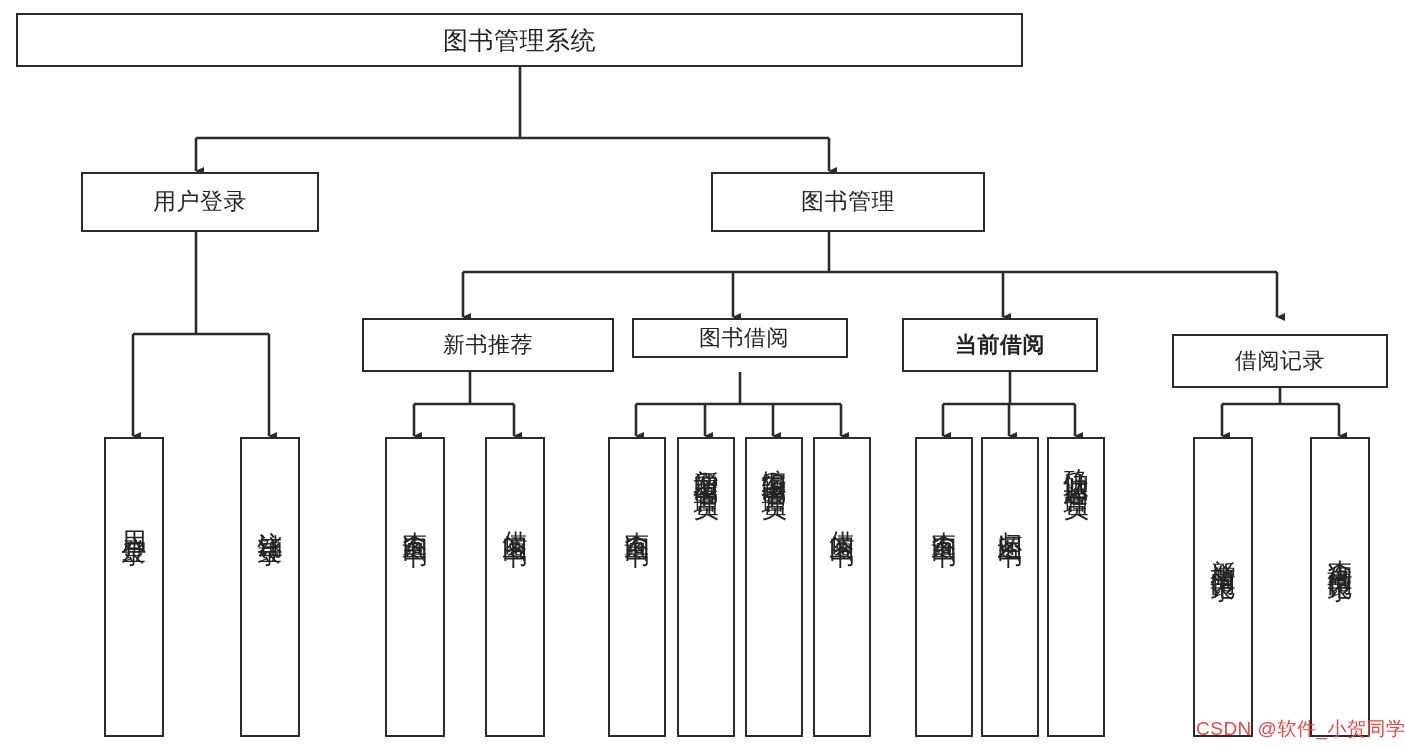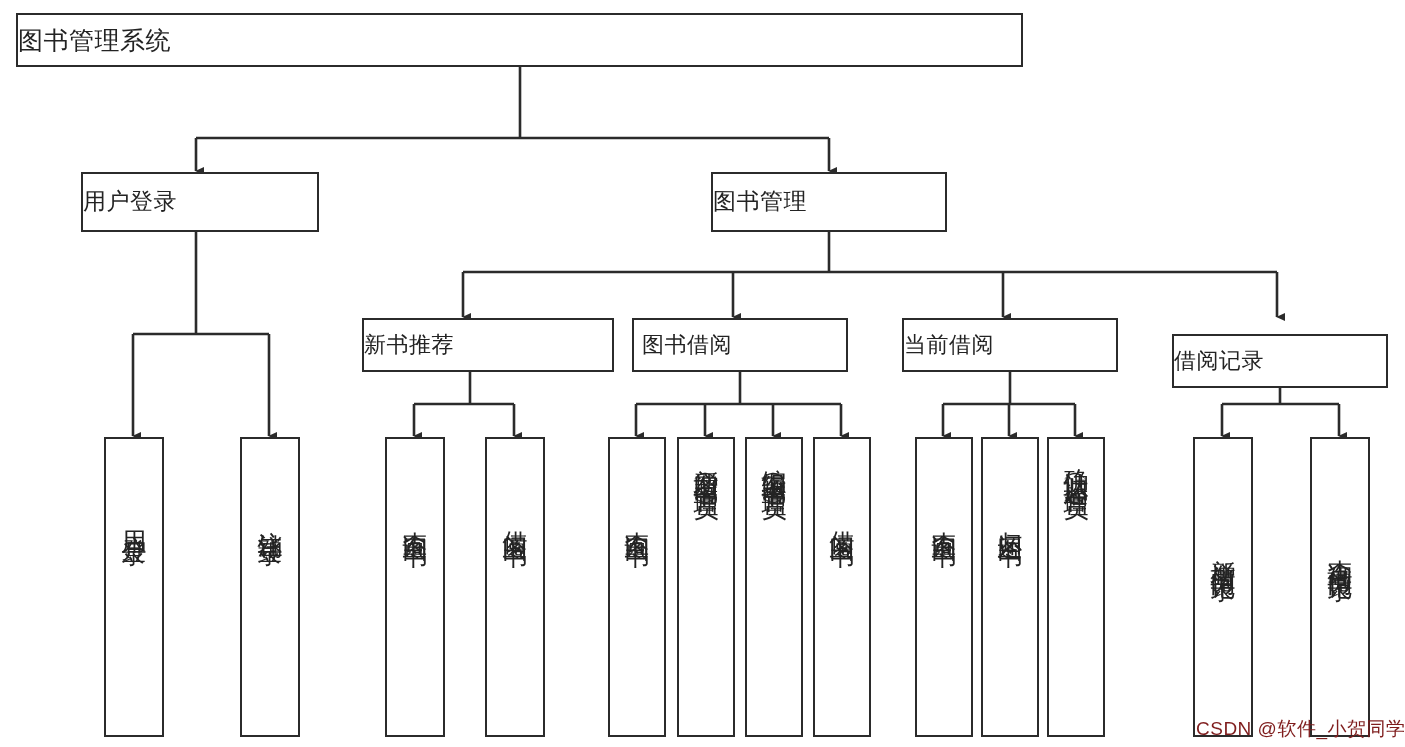--- a/index.html
+++ b/index.html
@@ -10,21 +10,21 @@
   #diagram-root{position:relative;width:1405px;height:747px;background:#ffffff;}
   svg#tree-svg{position:absolute;left:0;top:0;width:1405px;height:747px;display:block;}
 
   .node-box{
     position:absolute;
     box-sizing:border-box;
     background:#ffffff;
     border:2.5px solid #2b2b2b;
     display:flex;
     align-items:center;
-    justify-content:flex-start;
+    justify-content:center;
     overflow:hidden;
   }
   .node-box .node-label{
     color:#232323;
     line-height:1.12;
     white-space:nowrap;
     letter-spacing:0.5px;
   }
   .node-root .node-label{font-size:25px;}
   .node-l1 .node-label{font-size:23px;}
@@ -41,21 +41,21 @@
     white-space:nowrap;
     padding-top:6px;
     text-align:start;
   }
   .node-leaf.leaf-mid .node-label{padding-top:72px;}
   .node-leaf.leaf-high .node-label{padding-top:10px;}
   .node-leaf.leaf-low .node-label{padding-top:100px;}
 
   .watermark{
     position:absolute;
-    color:#7f1d1d;
+    color:#ef4444;
     font-size:19px;
     white-space:nowrap;
     user-select:none;
     letter-spacing:0.5px;
   }
 </style>
 </head>
 <body>
 
 <div id="diagram-root">
@@ -103,30 +103,30 @@
       </g>
   </svg>
 
   <div id="boxes-layer">
       <div class="node-box node-root" style="left: 16px; top: 13px; width: 1007px; height: 54px;">
         <span class="node-label">图书管理系统</span>
       </div>
       <div class="node-box node-l1" style="left: 81px; top: 172px; width: 238px; height: 60px;">
         <span class="node-label">用户登录</span>
       </div>
-      <div class="node-box node-l1" style="left: 711px; top: 172px; width: 236px; height: 60px;">
+      <div class="node-box node-l1" style="left: 711px; top: 172px; width: 274px; height: 60px;">
         <span class="node-label">图书管理</span>
       </div>
       <div class="node-box node-l2" style="left: 362px; top: 318px; width: 252px; height: 54px;">
         <span class="node-label">新书推荐</span>
       </div>
-      <div class="node-box node-l2" style="left: 632px; top: 318px; width: 216px; height: 54px; padding-left: 8px;">
+      <div class="node-box node-l2" style="left: 632px; top: 318px; width: 216px; height: 40px; padding-left: 8px;">
         <span class="node-label">图书借阅</span>
       </div>
-      <div class="node-box node-l2" style="left: 902px; top: 318px; width: 216px; height: 54px;">
+      <div class="node-box node-l2" style="left: 902px; top: 318px; width: 196px; height: 54px; font-weight: bold;">
         <span class="node-label">当前借阅</span>
       </div>
       <div class="node-box node-l2" style="left: 1172px; top: 318px; width: 216px; height: 54px; margin-top: 16px;">
         <span class="node-label">借阅记录</span>
       </div>
       <div class="node-box node-leaf leaf-mid" style="left: 104px; top: 437px; width: 60px; height: 300px;">
         <span class="node-label">用户登录</span>
       </div>
       <div class="node-box node-leaf leaf-mid" style="left: 240px; top: 437px; width: 60px; height: 300px;">
         <span class="node-label">注销登录</span>

